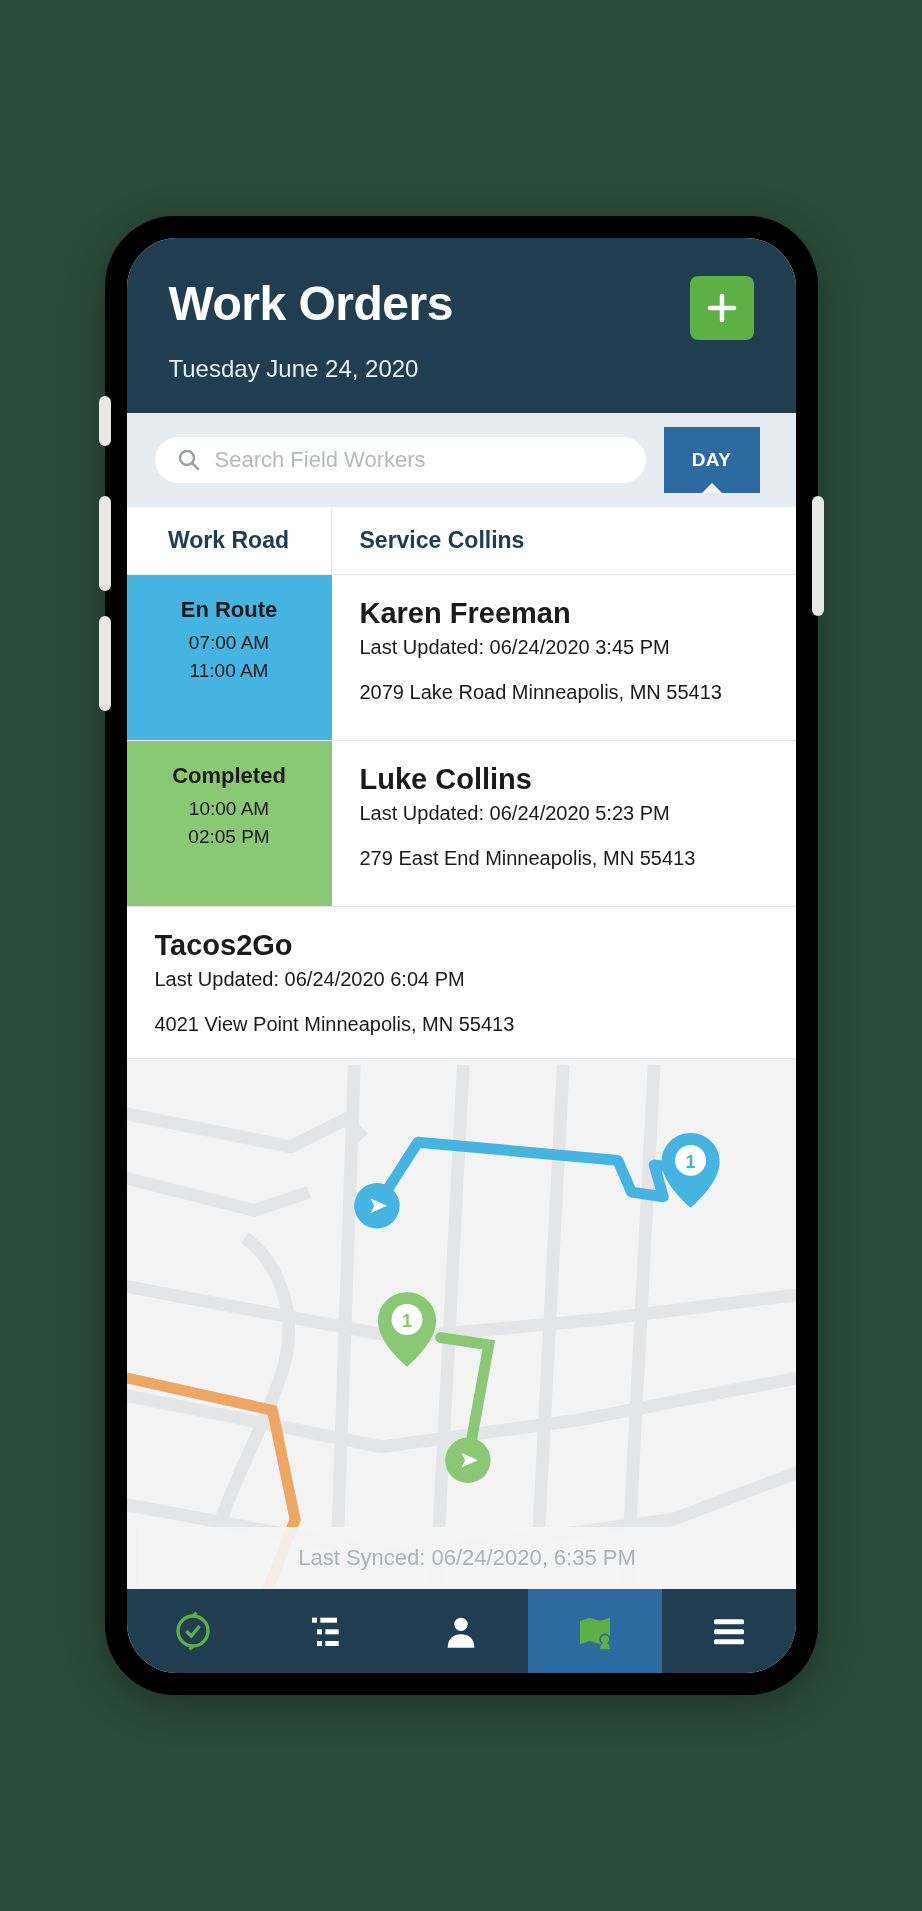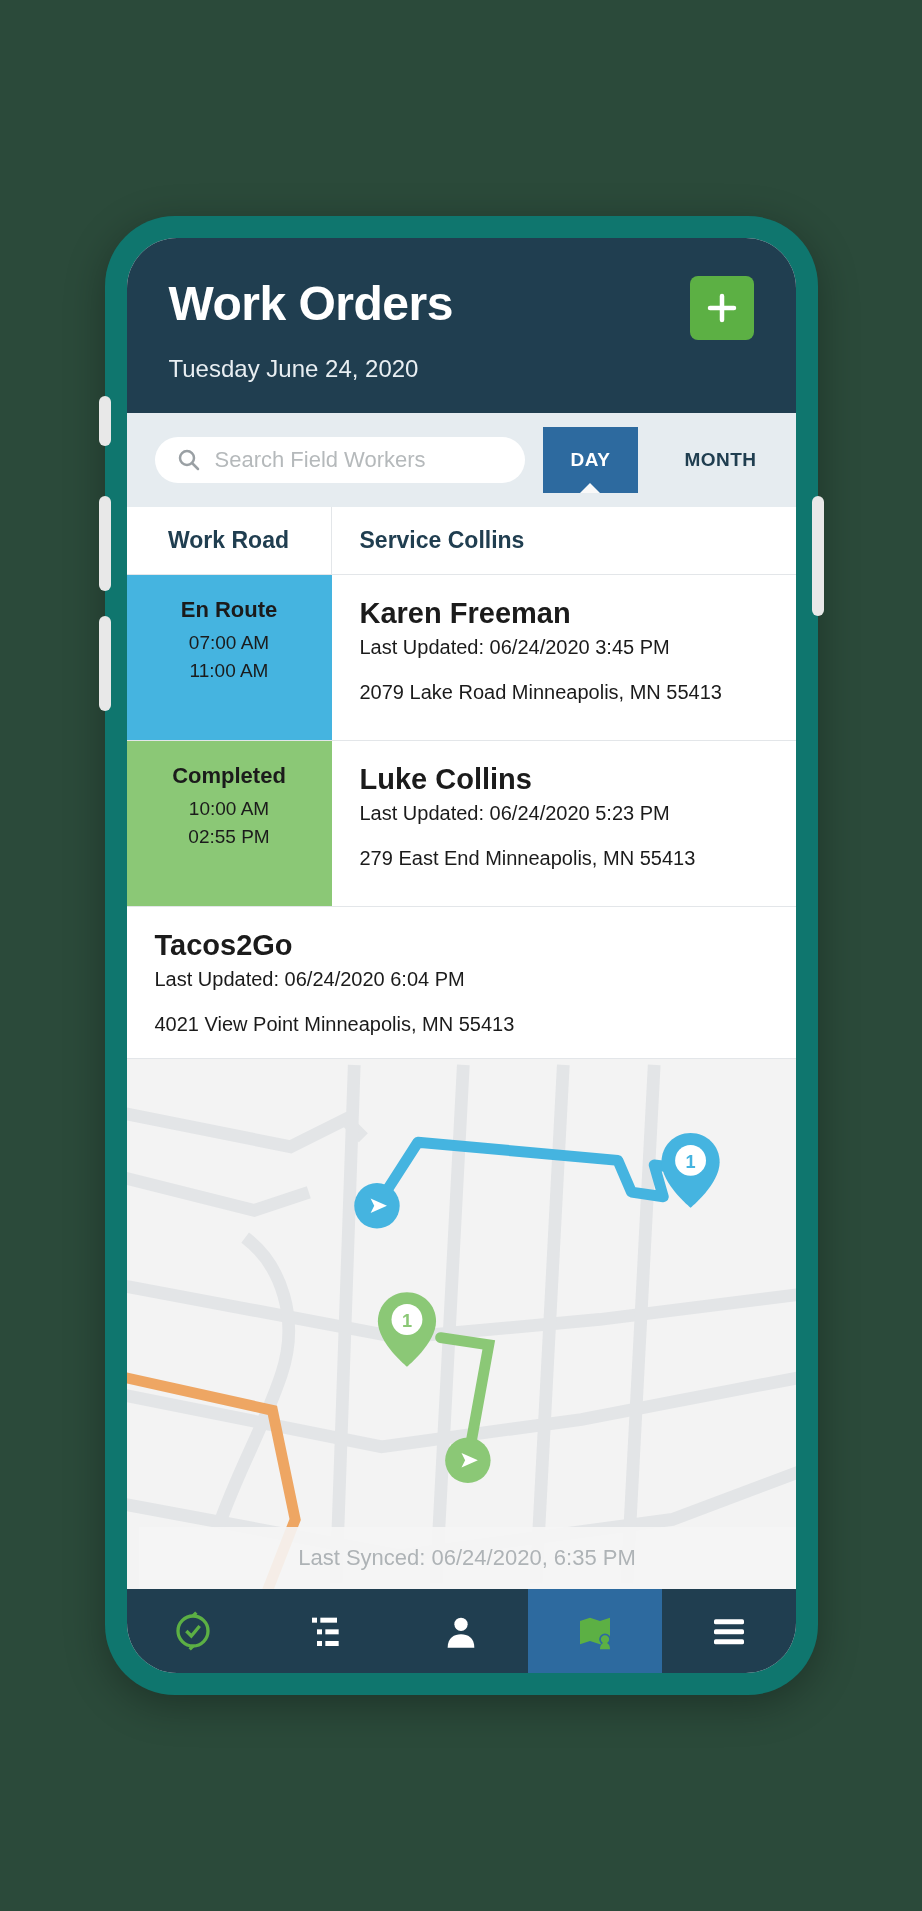--- a/index.html
+++ b/index.html
@@ -1,32 +1,32 @@
 <!DOCTYPE html>
 <html><head>
 <meta charset="utf-8">
 <style>
 * { box-sizing: border-box; margin: 0; padding: 0; }
 body { font-family: 'Segoe UI', -apple-system, BlinkMacSystemFont, sans-serif; background: #2b4a3a; display: flex; justify-content: center; align-items: center; min-height: 100vh; padding: 20px; }
-.phone-frame { width: 713px; background: #0f766e; border-radius: 70px; padding: 22px; box-shadow: 0 10px 40px rgba(0,0,0,0.3); position: relative; }
+.phone-frame { width: 713px; background: #000000; border-radius: 70px; padding: 22px; box-shadow: 0 10px 40px rgba(0,0,0,0.3); position: relative; }
 .phone-body { border-radius: 50px; overflow: hidden; background: #f9f9f9; position: relative; }
 .side-btn { position: absolute; background: #e8e8e8; border-radius: 6px; }
 .side-btn.left-1 { left: -6px; top: 180px; width: 12px; height: 50px; }
 .side-btn.left-2 { left: -6px; top: 280px; width: 12px; height: 95px; }
 .side-btn.left-3 { left: -6px; top: 400px; width: 12px; height: 95px; }
 .side-btn.right-1 { right: -6px; top: 280px; width: 12px; height: 120px; }
 
 .header { background: #203e50; color: #fff; padding: 38px 42px 30px; }
 .header-row { display: flex; justify-content: space-between; align-items: flex-start; }
 .title { font-size: 48px; font-weight: 700; letter-spacing: -0.5px; }
 .subtitle { font-size: 24px; font-weight: 400; margin-top: 24px; color: #e8eef2; }
 .add-btn { width: 64px; height: 64px; background: #5cb044; border-radius: 8px; display: flex; align-items: center; justify-content: center; cursor: pointer; }
 .add-btn svg { width: 36px; height: 36px; }
 
-.toolbar { background: #e6ecf0; display: flex; align-items: center; padding: 14px 28px; gap: 10px; }
+.toolbar { background: #e6ecf0; display: flex; align-items: center; padding: 24px 28px; gap: 10px; }
 .search-wrap { flex: 1; background: #fff; border-radius: 30px; padding: 10px 22px; display: flex; align-items: center; gap: 14px; }
 .search-wrap svg { width: 24px; height: 24px; }
 .search-input { border: none; outline: none; font-size: 22px; color: #333; flex: 1; background: transparent; }
 .search-input::placeholder { color: #b5b9bb; }
 .tab { padding: 22px 28px; font-size: 19px; font-weight: 700; color: #203e50; cursor: pointer; position: relative; letter-spacing: 0.5px; }
 .tab.active { background: #2d6a9f; color: #fff; margin: -14px 8px; }
 .tab.active::after { content: ''; position: absolute; bottom: 0; left: 50%; transform: translateX(-50%); width: 0; height: 0; border-left: 10px solid transparent; border-right: 10px solid transparent; border-bottom: 10px solid #f9f9f9; }
 
 .col-headers { display: flex; background: #fff; border-bottom: 1px solid #e3e6e9; }
 .col-headers .h1 { width: 205px; padding: 20px 22px; font-size: 23px; font-weight: 700; color: #203e50; border-right: 1px solid #e3e6e9; text-align: center; }
@@ -79,21 +79,20 @@
 
     <div class="toolbar">
       <div class="search-wrap">
         <svg viewBox="0 0 24 24">
             <circle cx="10" cy="10" r="7" stroke="#9aa0a4" stroke-width="2.5" fill="none"></circle>
             <line x1="15" y1="15" x2="21" y2="21" stroke="#9aa0a4" stroke-width="2.5" stroke-linecap="round"></line>
           </svg>
         <input class="search-input" placeholder="Search Field Workers" style="">
       </div>
       <div class="tab active">DAY</div>
-      <div class="tab">MONTH</div>
     </div>
 
     <div class="col-headers">
       <div class="h1">Work Road</div>
       <div class="h2">Service  Collins</div>
     </div>
 
     <div id="orders-list">
         <div class="row">
     <div class="status status-en">
@@ -104,21 +103,21 @@
     <div class="info">
       <div class="name">Karen Freeman</div>
       <div class="updated">Last Updated: 06/24/2020  3:45 PM</div>
       <div class="addr">2079 Lake Road Minneapolis, MN 55413</div>
     </div>
         </div>
         <div class="row">
     <div class="status status-comp">
       <div class="label">Completed</div>
       <div class="time">10:00 AM</div>
-      <div class="time">02:55 PM</div>
+      <div class="time">02:05 PM</div>
     </div>
     <div class="info">
       <div class="name">Luke Collins</div>
       <div class="updated">Last Updated: 06/24/2020  5:23 PM</div>
       <div class="addr">279 East End Minneapolis, MN 55413</div>
     </div>
         </div>
         <div class="row">
     <div class="info">
       <div class="name">Tacos2Go</div>

